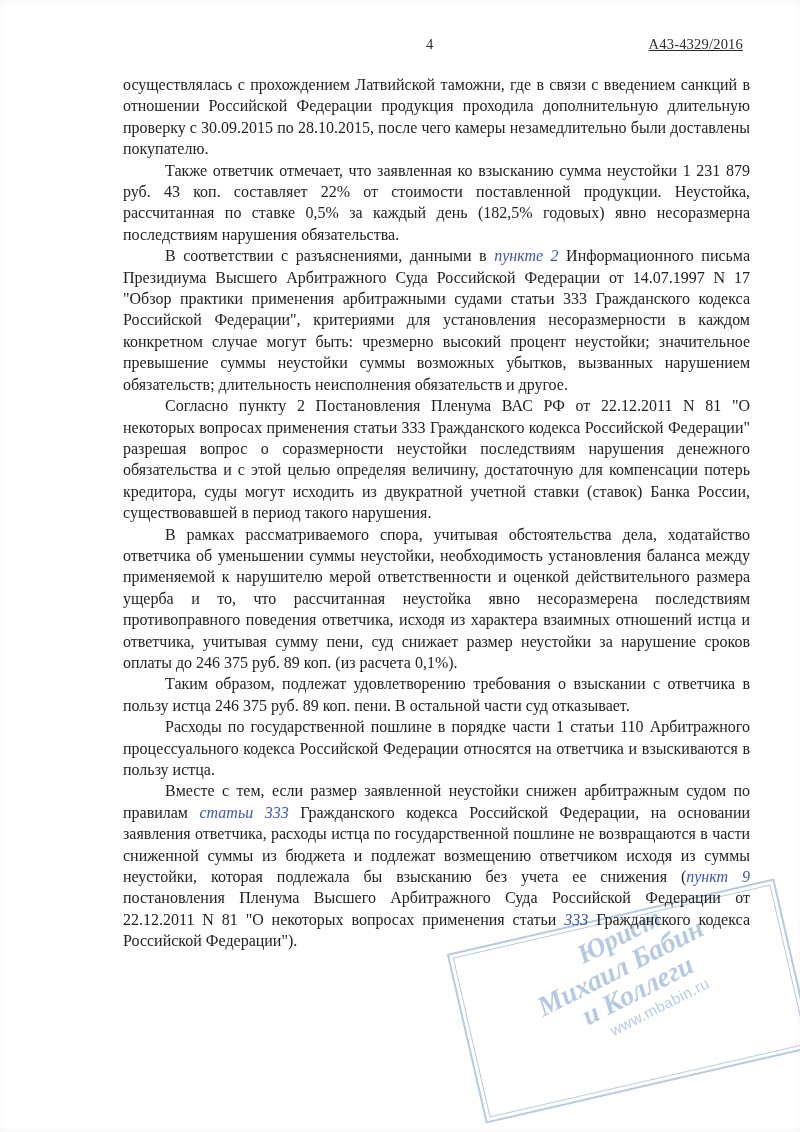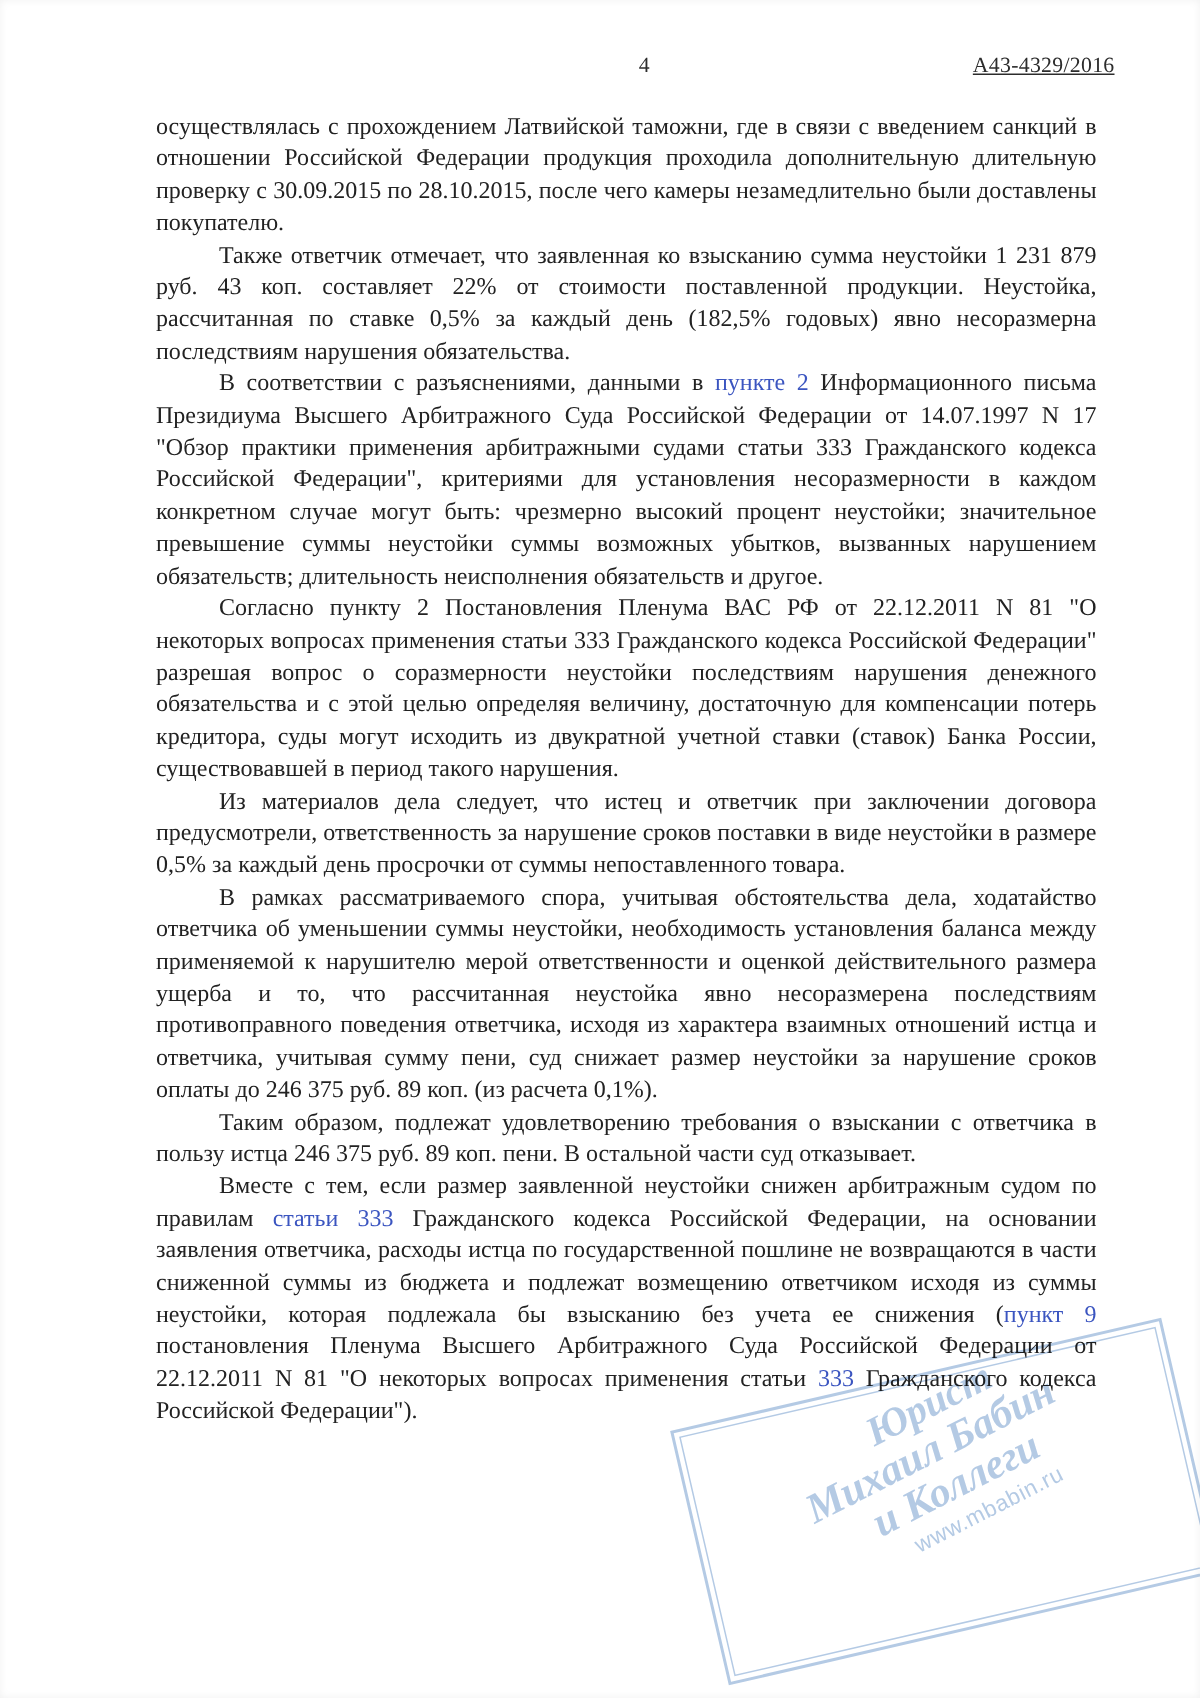--- a/index.html
+++ b/index.html
@@ -24,31 +24,32 @@
   .page-num{
     position:absolute;left:0;right:0;text-align:center;
   }
   .case-num{
     position:absolute;right:0;top:0;
     letter-spacing:.2px;
     text-decoration:underline;
   }
   .doc-body{
     position:absolute;
-    left:104px;top:74px;width:627px;
+    left:123px;top:74px;width:627px;
     font-size:16px;line-height:21.4px;
     color:var(--text-color,#222);
     text-align:justify;
   }
   .doc-body p{
     margin:0;padding:0;
   }
   .doc-body p.indent{ text-indent:42px; }
   .doc-link{
     color:var(--link-color,#3b55c0);
+    font-style:italic;
   }
   
   .stamp{
     position:absolute;
     left:462px;top:914px;
     width:332px;height:170px;
     transform:rotate(-13deg);
     transform-origin:center;
     border:2px solid var(--stamp-color,#a7c1e0);
     mix-blend-mode:multiply;
@@ -91,23 +92,23 @@
   <div class="doc-header">
     <span class="page-num">4</span>
     <span class="case-num">А43-4329/2016</span>
   </div>
 
   <div class="doc-body" id="doc-body">
       <p class="no-indent"><span>осуществлялась с прохождением Латвийской таможни, где в связи с введением санкций в отношении Российской Федерации продукция проходила дополнительную длительную проверку с 30.09.2015 по 28.10.2015, после чего камеры незамедлительно были доставлены покупателю.</span></p>
       <p class="indent"><span>Также ответчик отмечает, что заявленная ко взысканию сумма неустойки 1 231 879 руб. 43 коп. составляет 22% от стоимости поставленной продукции. Неустойка, рассчитанная по ставке 0,5% за каждый день (182,5% годовых) явно несоразмерна последствиям нарушения обязательства.</span></p>
       <p class="indent"><span>В соответствии с разъяснениями, данными в </span><span class="doc-link">пункте 2</span><span> Информационного письма Президиума Высшего Арбитражного Суда Российской Федерации от 14.07.1997 N 17 "Обзор практики применения арбитражными судами статьи 333 Гражданского кодекса Российской Федерации", критериями для установления несоразмерности в каждом конкретном случае могут быть: чрезмерно высокий процент неустойки; значительное превышение суммы неустойки суммы возможных убытков, вызванных нарушением обязательств; длительность неисполнения обязательств и другое.</span></p>
       <p class="indent"><span>Согласно пункту 2 Постановления Пленума ВАС РФ от 22.12.2011 N 81 "О некоторых вопросах применения статьи 333 Гражданского кодекса Российской Федерации" разрешая вопрос о соразмерности неустойки последствиям нарушения денежного обязательства и с этой целью определяя величину, достаточную для компенсации потерь кредитора, суды могут исходить из двукратной учетной ставки (ставок) Банка России, существовавшей в период такого нарушения.</span></p>
-      <p class="indent"><span>Из материалов дела следует, что истец и ответчик при заключении договора предусмотрели, ответственность за нарушение сроков поставки в виде неустойки в размере 0,5% за каждый день просрочки от суммы непоставленного товара.</span></p>
       <p class="indent"><span>В рамках рассматриваемого спора, учитывая обстоятельства дела, ходатайство ответчика об уменьшении суммы неустойки, необходимость установления баланса между применяемой к нарушителю мерой ответственности и оценкой действительного размера ущерба и то, что рассчитанная неустойка явно несоразмерена последствиям противоправного поведения ответчика, исходя из характера взаимных отношений истца и ответчика, учитывая сумму пени, суд снижает размер неустойки за нарушение сроков оплаты до 246 375 руб. 89 коп. (из расчета 0,1%).</span></p>
       <p class="indent"><span>Таким образом, подлежат удовлетворению требования о взыскании с ответчика в пользу истца 246 375 руб. 89 коп. пени. В остальной части суд отказывает.</span></p>
+      <p class="indent"><span>Расходы по государственной пошлине в порядке части 1 статьи 110 Арбитражного процессуального кодекса Российской Федерации относятся на ответчика и взыскиваются в пользу истца.</span></p>
       <p class="indent"><span>Вместе с тем, если размер заявленной неустойки снижен арбитражным судом по правилам </span><span class="doc-link">статьи 333</span><span> Гражданского кодекса Российской Федерации, на основании заявления ответчика, расходы истца по государственной пошлине не возвращаются в части сниженной суммы из бюджета и подлежат возмещению ответчиком исходя из суммы неустойки, которая подлежала бы взысканию без учета ее снижения (</span><span class="doc-link">пункт 9</span><span> постановления Пленума Высшего Арбитражного Суда Российской Федерации от 22.12.2011 N 81 "О некоторых вопросах применения статьи </span><span class="doc-link">333</span><span> Гражданского кодекса Российской Федерации").</span></p>
     </div>
 
   <div class="stamp">
     <div class="stamp-inner-border"></div>
     <div class="stamp-text">
       <div class="stamp-l1">Юрист</div>
       <div class="stamp-l2">Михаил Бабин</div>
       <div class="stamp-l3">и Коллеги</div>
       <div class="stamp-url">www.mbabin.ru</div>

